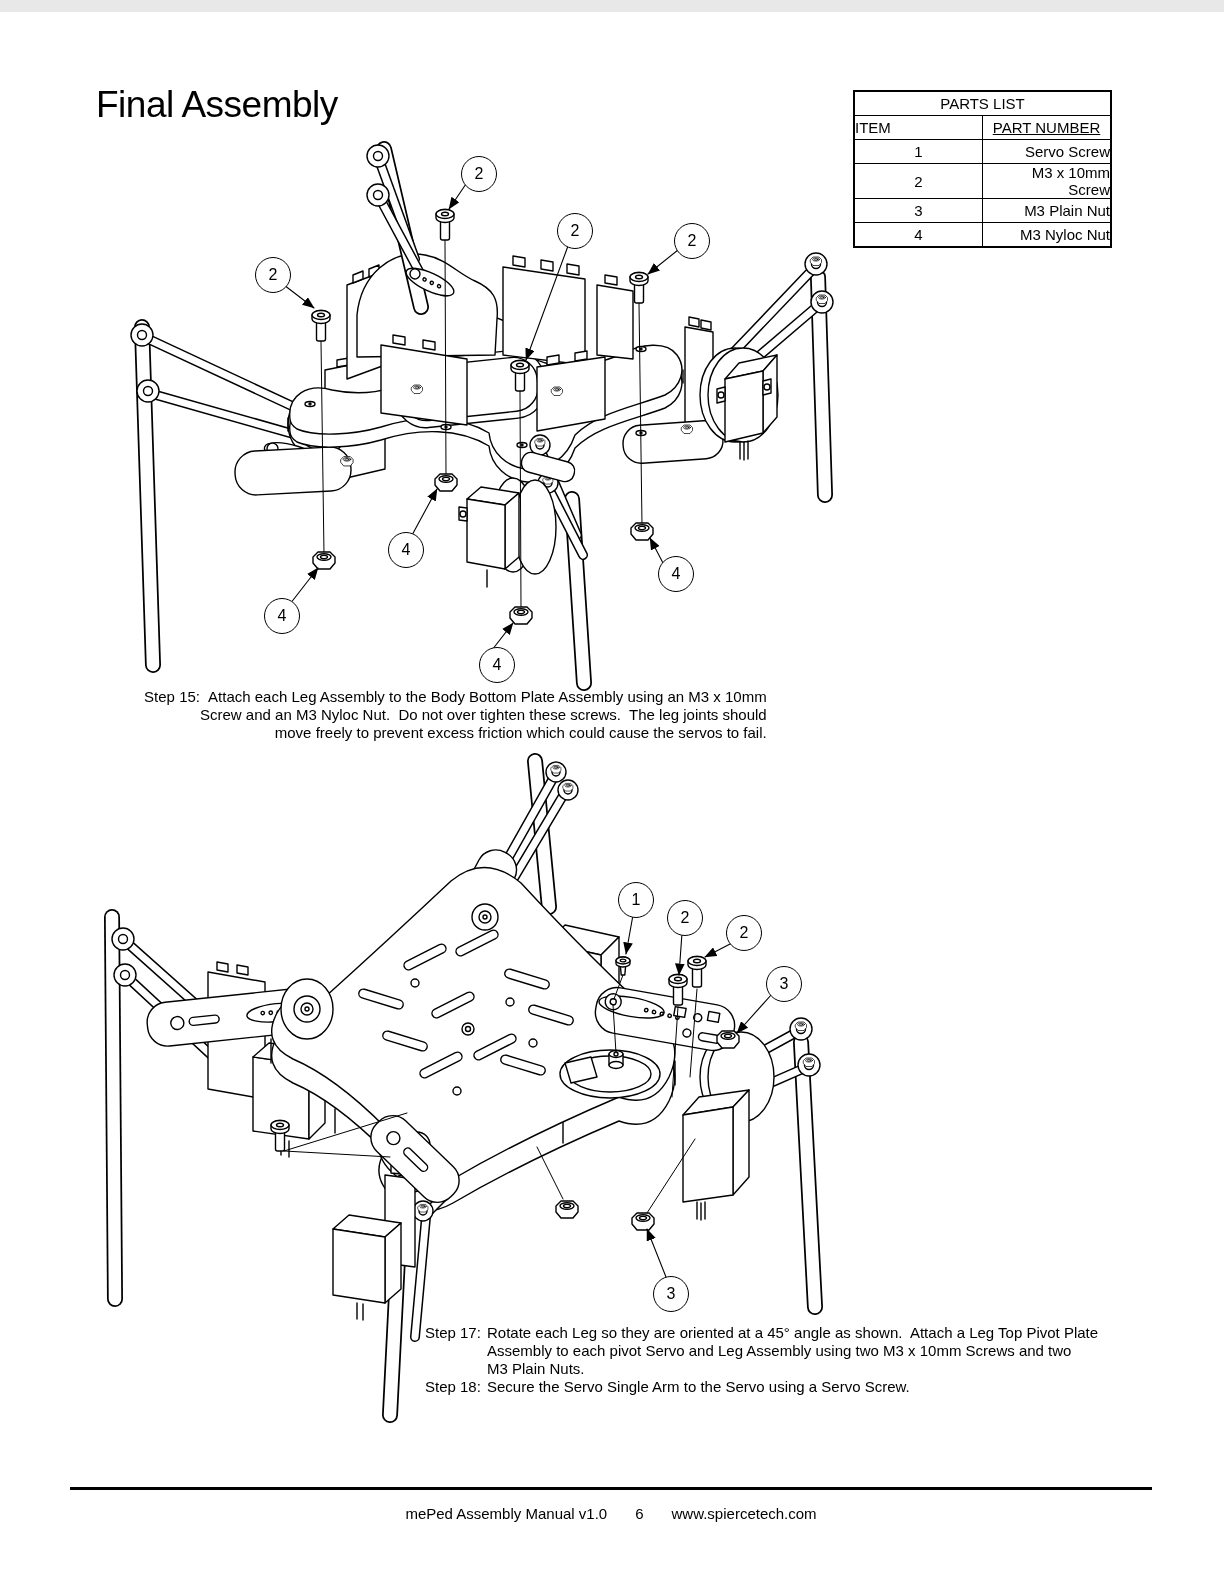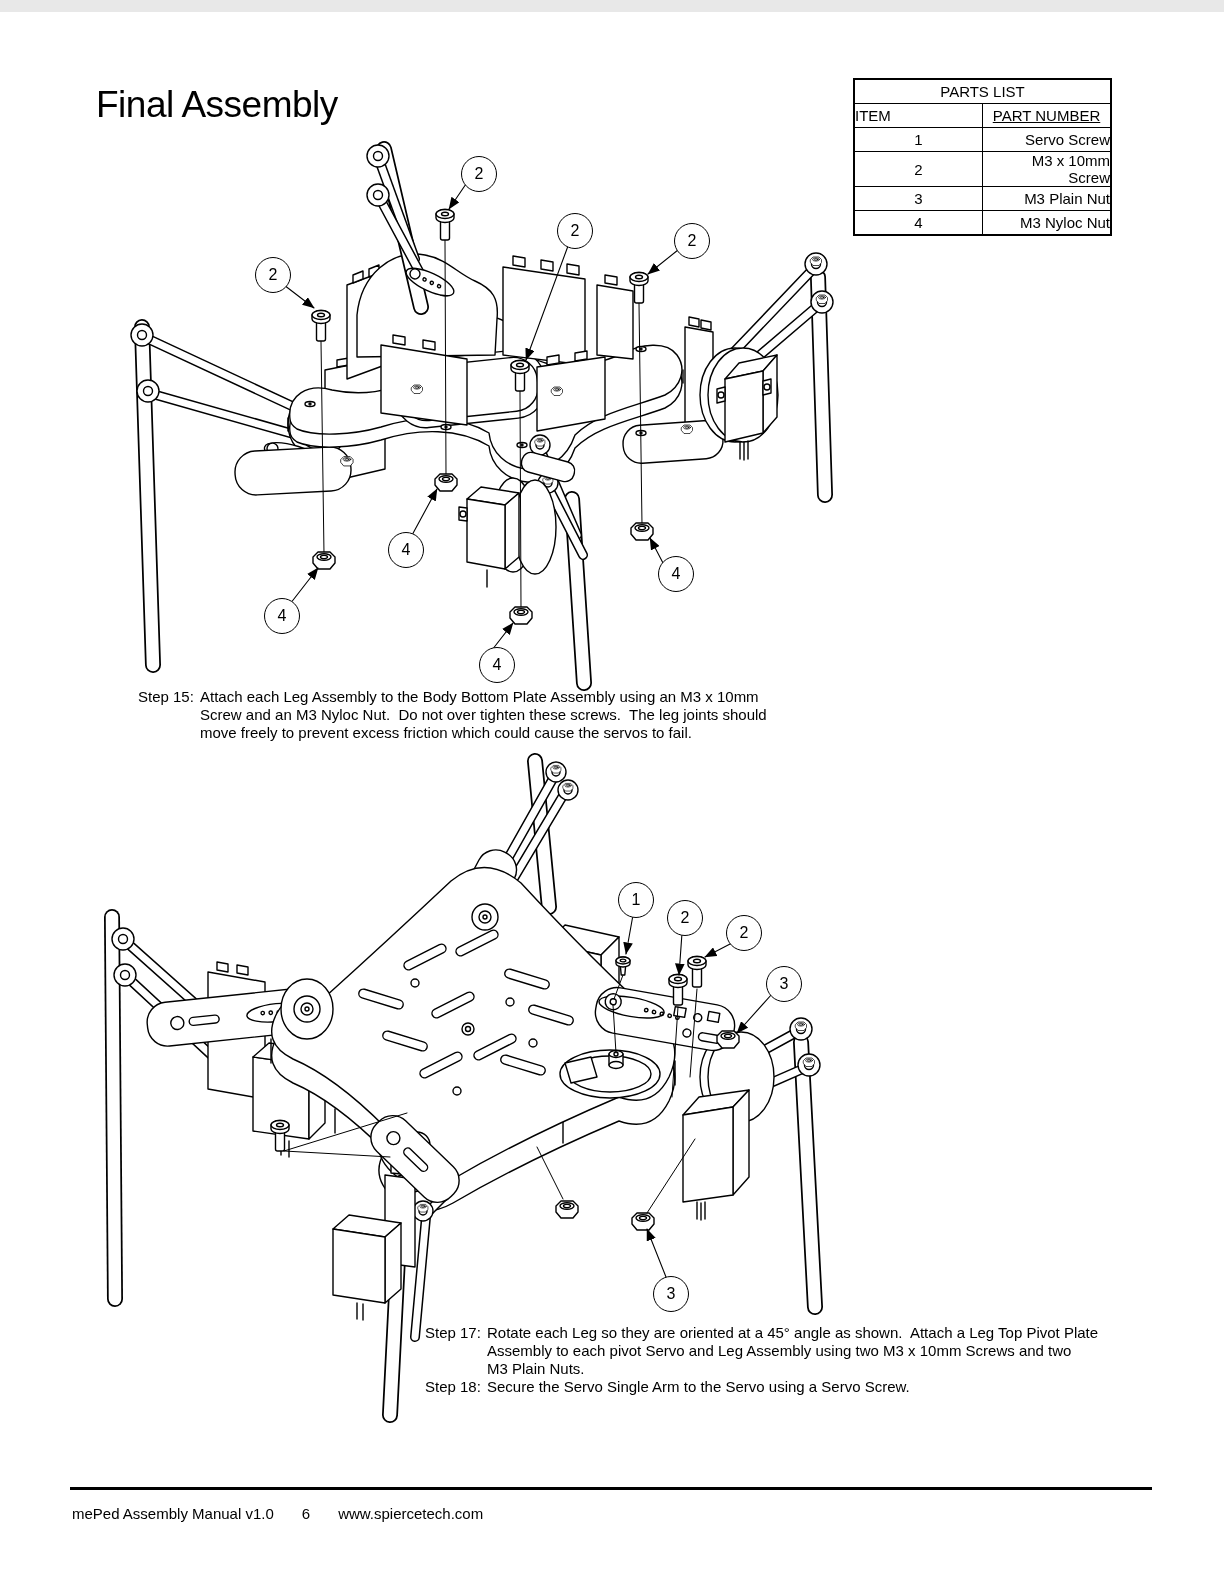--- a/index.html
+++ b/index.html
@@ -1,21 +1,21 @@
 <!DOCTYPE html>
 <html><head>
 <meta charset="utf-8">
 <style>
   html,body{margin:0;padding:0;background:#e8e8e8;}
   .page{position:relative;width:1224px;height:1584px;background:#fff;margin:12px auto;
         font-family:"Liberation Sans", sans-serif;color:#000;overflow:hidden;}
   .page-title{position:absolute;left:96px;top:72px;margin:0;font-size:37px;font-weight:400;
         letter-spacing:-0.5px;}
   
-  .parts-table{position:absolute;left:853px;top:66px;width:259px;border-collapse:collapse;
+  .parts-table{position:absolute;left:853px;top:78px;width:259px;border-collapse:collapse;
         border:2px solid #000;font-size:15px;table-layout:fixed;}
   .parts-table td{border:1px solid #000;height:23px;padding:0;vertical-align:middle;}
   .parts-table .t-title{text-align:center;}
   .parts-table .c-item{width:66px;text-align:left;}
   .parts-table .c-part-h{text-align:center;text-decoration:underline;}
   .parts-table .c-num{text-align:center;}
   .parts-table .c-part{text-align:right;padding-left:5px;}
   
   .diagram{position:absolute;}
   .d1{left:85px;top:115px;width:780px;height:566px;}
@@ -28,29 +28,29 @@
   .lineart .thin{stroke-width:1;}
   .lineart .ldr{stroke-width:1.1;}
   .lineart .fb-o{stroke-width:16;} .lineart .fb-i{stroke:#fff;stroke-width:12.5;}
   .lineart .bar-o{stroke-width:10;} .lineart .bar-i{stroke:#fff;stroke-width:7;}
   #arr1 path,#arr2 path{fill:#000;stroke:none;}
   .balloon{position:absolute;width:34px;height:34px;margin:-17px 0 0 -17px;border:1.8px solid #000;
         border-radius:50%;background:#fff;display:flex;align-items:center;justify-content:center;
         font-size:16px;z-index:5;}
   
   .steps{position:absolute;font-size:15px;line-height:18px;}
-  .steps-15{left:138px;top:676px;}
+  .steps-15{left:138px;top:676px;text-align:right;}
   .steps-16{left:425px;top:1312px;}
   .step{display:flex;}
   .step-label{flex:0 0 62px;white-space:pre;}
   .step-line{white-space:pre;}
   
   .footer-rule{position:absolute;left:70px;top:1475px;width:1082px;height:3px;background:#000;}
-  .footer-row{position:absolute;left:58px;top:1493px;width:1082px;display:flex;
-        justify-content:flex-start;font-size:15px;padding:0;box-sizing:border-box;}
+  .footer-row{position:absolute;left:70px;top:1493px;width:1082px;display:flex;
+        justify-content:center;font-size:15px;padding:0;box-sizing:border-box;}
   .footer-row span{padding:0 14px;}
 </style>
 </head>
 <body>
 
 <div class="page">
 
   <h1 class="page-title">Final Assembly</h1>
 
   <table class="parts-table">

